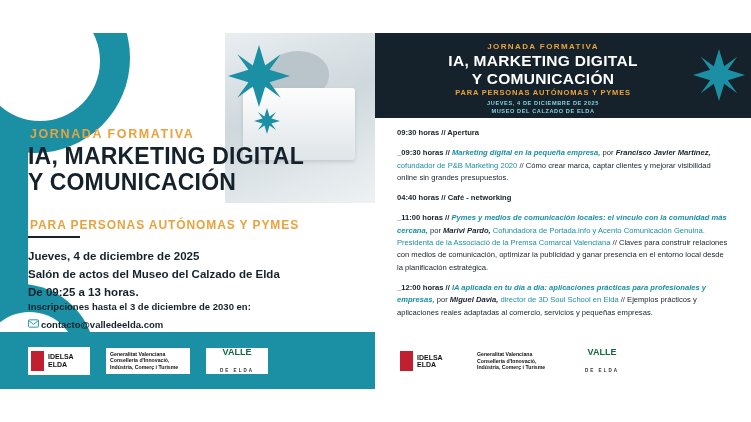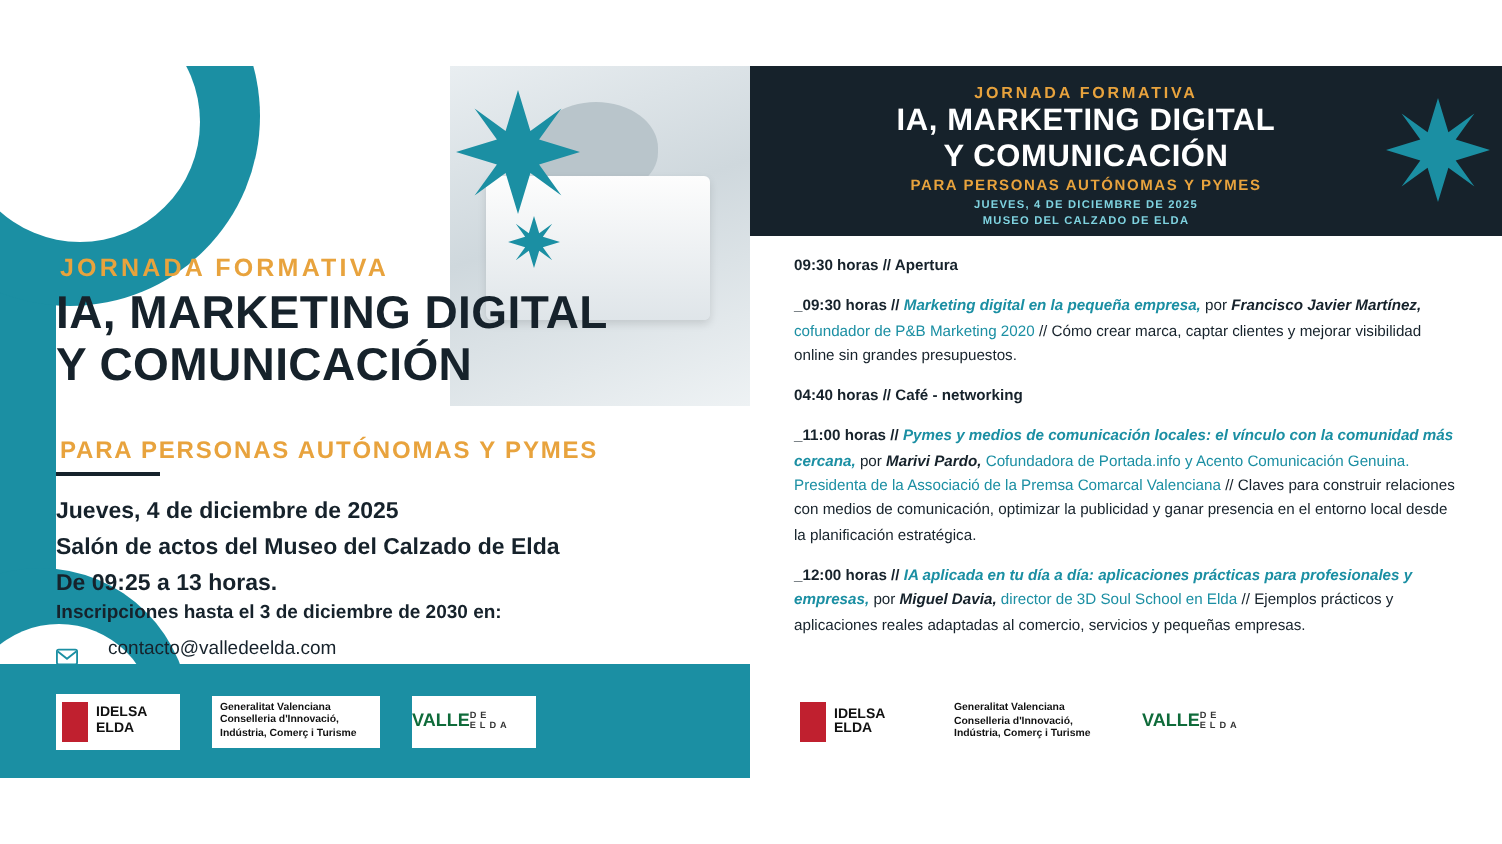--- a/index.html
+++ b/index.html
@@ -79,41 +79,41 @@
     color:#16222b;font-size:11.5px;font-weight:bold;line-height:1.55;
   }
   .p-insc{
     position:absolute;left:28px;top:268px;width:300px;
     color:#16222b;font-size:9.5px;font-weight:bold;
   }
   .p-contact{
     position:absolute;left:28px;top:284px;width:300px;
     color:#16222b;font-size:9.5px;line-height:1.75;
   }
-  .p-contact .row{display:flex;align-items:flex-end;gap:15px;}
+  .p-contact .row{display:flex;align-items:flex-start;gap:2px;font-weight:bold;}
   .ic{display:inline-block;width:11px;height:11px;color:#1b8fa3;}
 
   
   .logos{
     position:absolute;left:0;bottom:0;width:375px;height:57px;
     display:flex;align-items:center;gap:16px;padding-left:28px;box-sizing:border-box;
   }
   .logo-idelsa{
     width:62px;height:28px;background:#ffffff;color:#111;
     display:flex;align-items:center;gap:4px;padding:2px 3px;box-sizing:border-box;
     font-size:7px;font-weight:bold;line-height:1.05;
   }
   .logo-idelsa .sq{width:13px;height:20px;background:#c0202f;}
   .logo-gen{
     width:84px;height:26px;background:#ffffff;color:#111;
     font-size:5.2px;line-height:1.25;padding:3px 4px;box-sizing:border-box;font-weight:bold;
   }
   .logo-valle{
     width:62px;height:26px;background:#ffffff;color:#0f6b3a;
-    font-size:9px;font-weight:bold;display:flex;flex-direction:row;
+    font-size:9px;font-weight:bold;display:flex;flex-direction:column;
     align-items:center;justify-content:space-between;line-height:1.05;
   }
   .logo-valle .sm{font-size:4.6px;letter-spacing:2px;color:#333;}
 
   
   .program{
     position:absolute;left:375px;top:33px;width:376px;height:356px;background:#ffffff;
   }
   .prog-header{
     position:absolute;left:0;top:0;width:376px;height:85px;background:#16222b;

